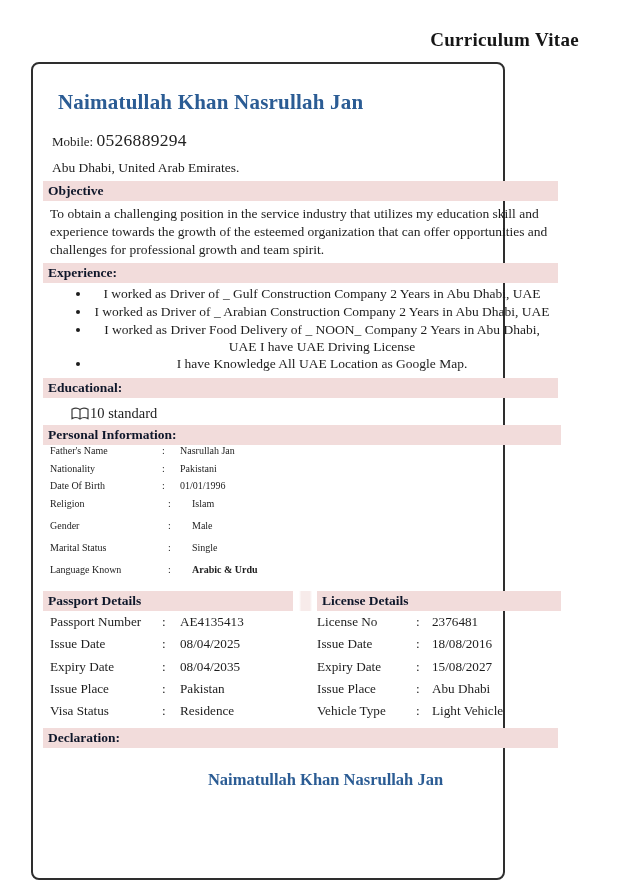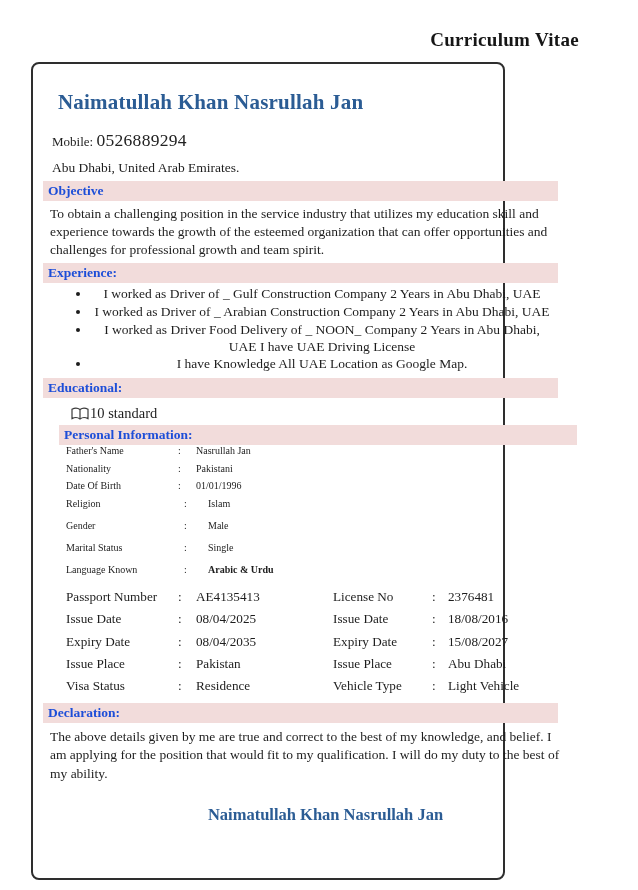--- a/index.html
+++ b/index.html
@@ -32,38 +32,38 @@
   }
   .mobile-line { margin:15px 0 0 9px; font-size:13px; color:#222; }
   .mobile-number { font-size:17.5px; letter-spacing:0.3px; }
   .address { margin:9px 0 0 9px; font-size:13.5px; }
   .bar {
     background:#f2dcdb;
     width:515px; box-sizing:border-box;
     padding:2px 4px 2px 5px;
     font-weight:bold; font-size:13.5px;
     margin-top:5px;
-    color:#1d4ed8;
+    color:#0f172a;
   }
   .body-text {
     width:514px; margin:4px 0 0 7px;
     font-size:13.5px; line-height:1.32;
   }
   ul.exp-list {
     margin:3px 0 0 0; padding-left:48px;
     width:462px; font-size:13.5px; line-height:1.24;
   }
   ul.exp-list li { margin-bottom:1px;text-align:center; }
   .edu-line {
     margin:7px 0 3px 28px;
     font-size:14.5px;
     display:flex; align-items:center; gap:1px;
   }
   .book-icon { display:inline-block; width:18px; height:14px; }
-  .table-area { margin-left:16px; width:518px; }
+  .table-area { margin-left:0; width:518px; }
   .bar.pi-bar { width:518px; margin-top:3px; }
   .info-row {
     display:flex; align-items:flex-start;
     padding-left:7px;
     font-size:10px; height:17.5px;
   }
   .info-row.tall { height:22px;gap:6px; }
   .info-row .lbl { width:112px; }
   .info-row .sep { width:18px; }
   .info-row .val { }
@@ -165,20 +165,25 @@
         <span class="lbl">Marital Status</span>
         <span class="sep">:</span>
         <span class="val">Single</span>
       </div>
       <div class="info-row tall">
         <span class="lbl">Language Known</span>
         <span class="sep">:</span>
         <span class="val bold-val">Arabic &amp; Urdu</span>
       </div>
 
+      <div class="two-col-head">
+        <div class="bar half-left">Passport Details</div>
+        <div class="head-gap"></div>
+        <div class="bar half-right">License Details</div>
+      </div>
 
       <div class="two-col-row">
         <div class="cell-left">
           <span class="lbl">Passport Number</span>
           <span class="sep">:</span>
           <span class="val">AE4135413</span>
         </div>
         <div class="cell-right">
           <span class="lbl">License No</span>
           <span class="sep">:</span>
@@ -230,18 +235,17 @@
         <div class="cell-right">
           <span class="lbl">Vehicle Type</span>
           <span class="sep">:</span>
           <span class="val">Light Vehicle</span>
         </div>
       </div>
 
     </div>
 
     <div class="bar">Declaration:</div>
-    <p class="body-text decl-text">The above details given by me are true and correct to the best of my knowledge, and belief. I am applying for the position that would fit to my qualification. I will do my duty to the best of my ability.</p>
 
     <div class="signature">Naimatullah Khan Nasrullah Jan</div>
 
   </div>
 </div>
 
 </body></html>

